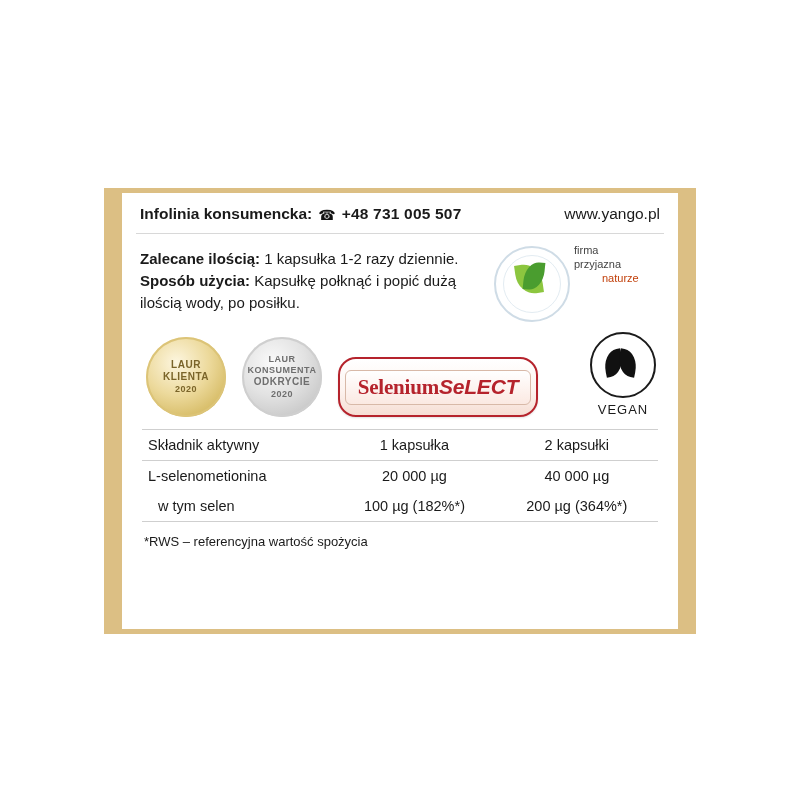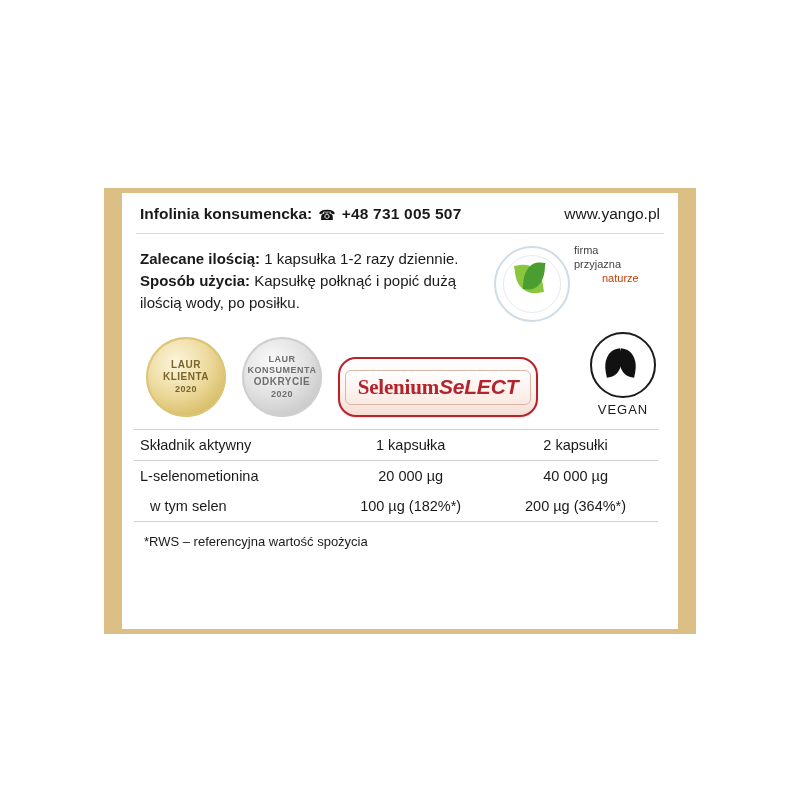--- a/index.html
+++ b/index.html
@@ -241,21 +241,21 @@
   .vegan-leaf .vl.b { left: 14px; top: 0; transform: rotate(12deg) scaleX(-1); border-radius: 80% 0 80% 0; }
   .vegan-label {
     font-size: 13px;
     letter-spacing: 1px;
     color: #1b1b1b;
     margin-top: 4px;
   }
 
   
   .table-wrap {
-    padding: 4px 20px 0 12px;
+    padding: 4px 20px 0 20px;
   }
   table.nutri {
     width: 100%;
     border-collapse: collapse;
     font-size: 14.5px;
     color: #1a1a1a;
   }
   table.nutri th,
   table.nutri td {
     padding: 7px 4px;

